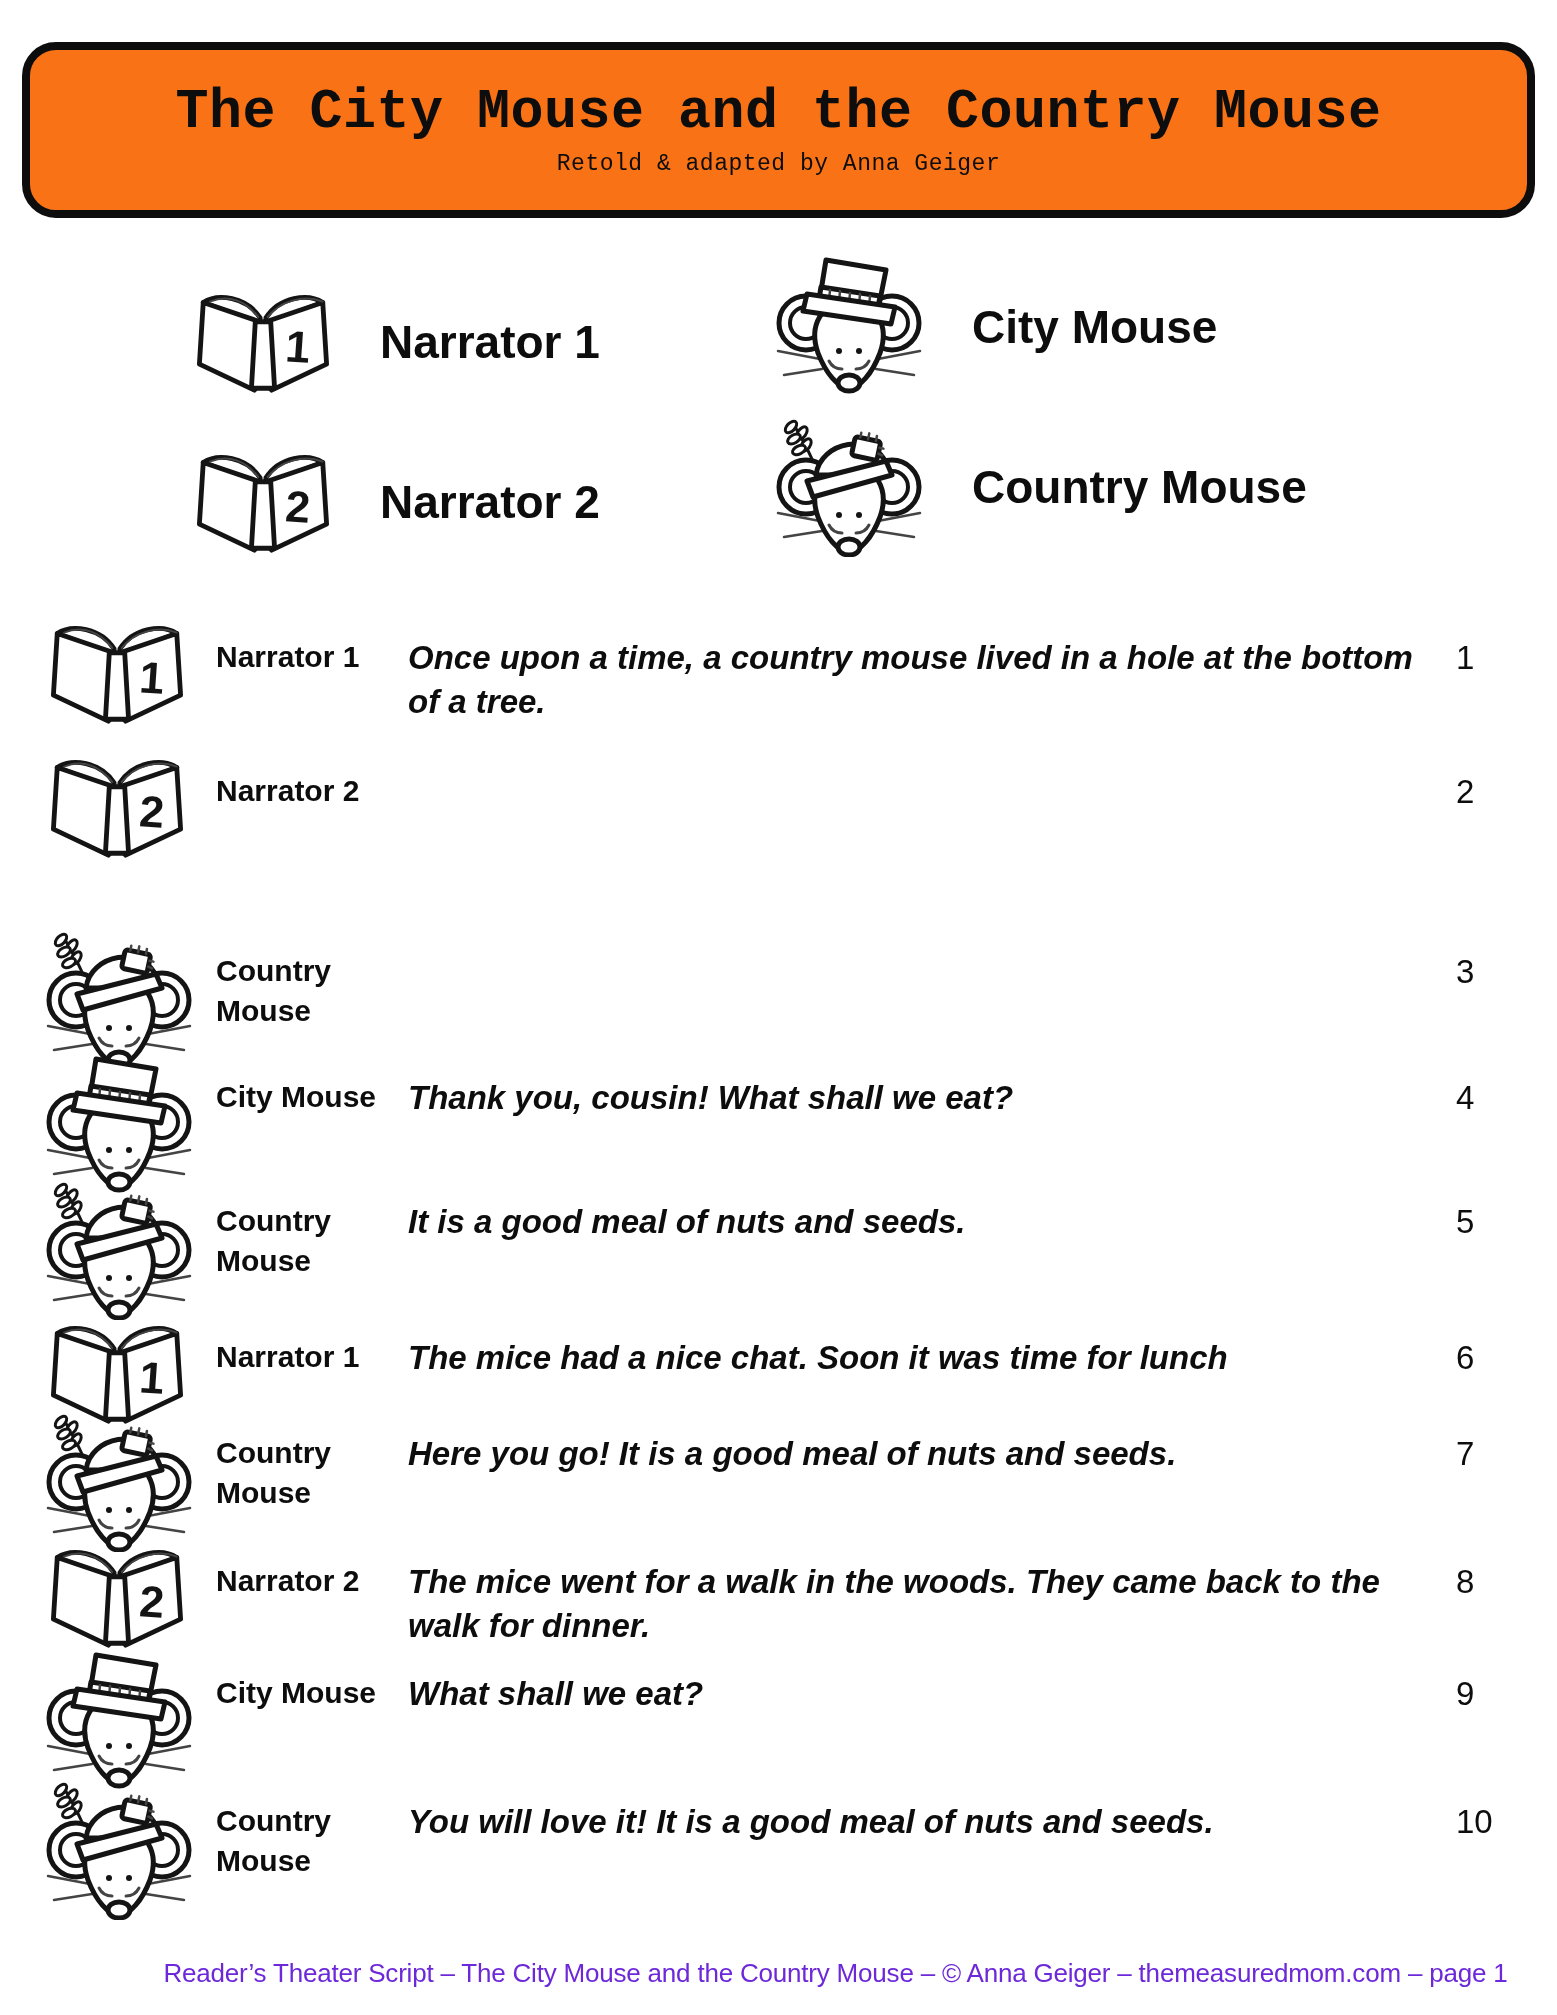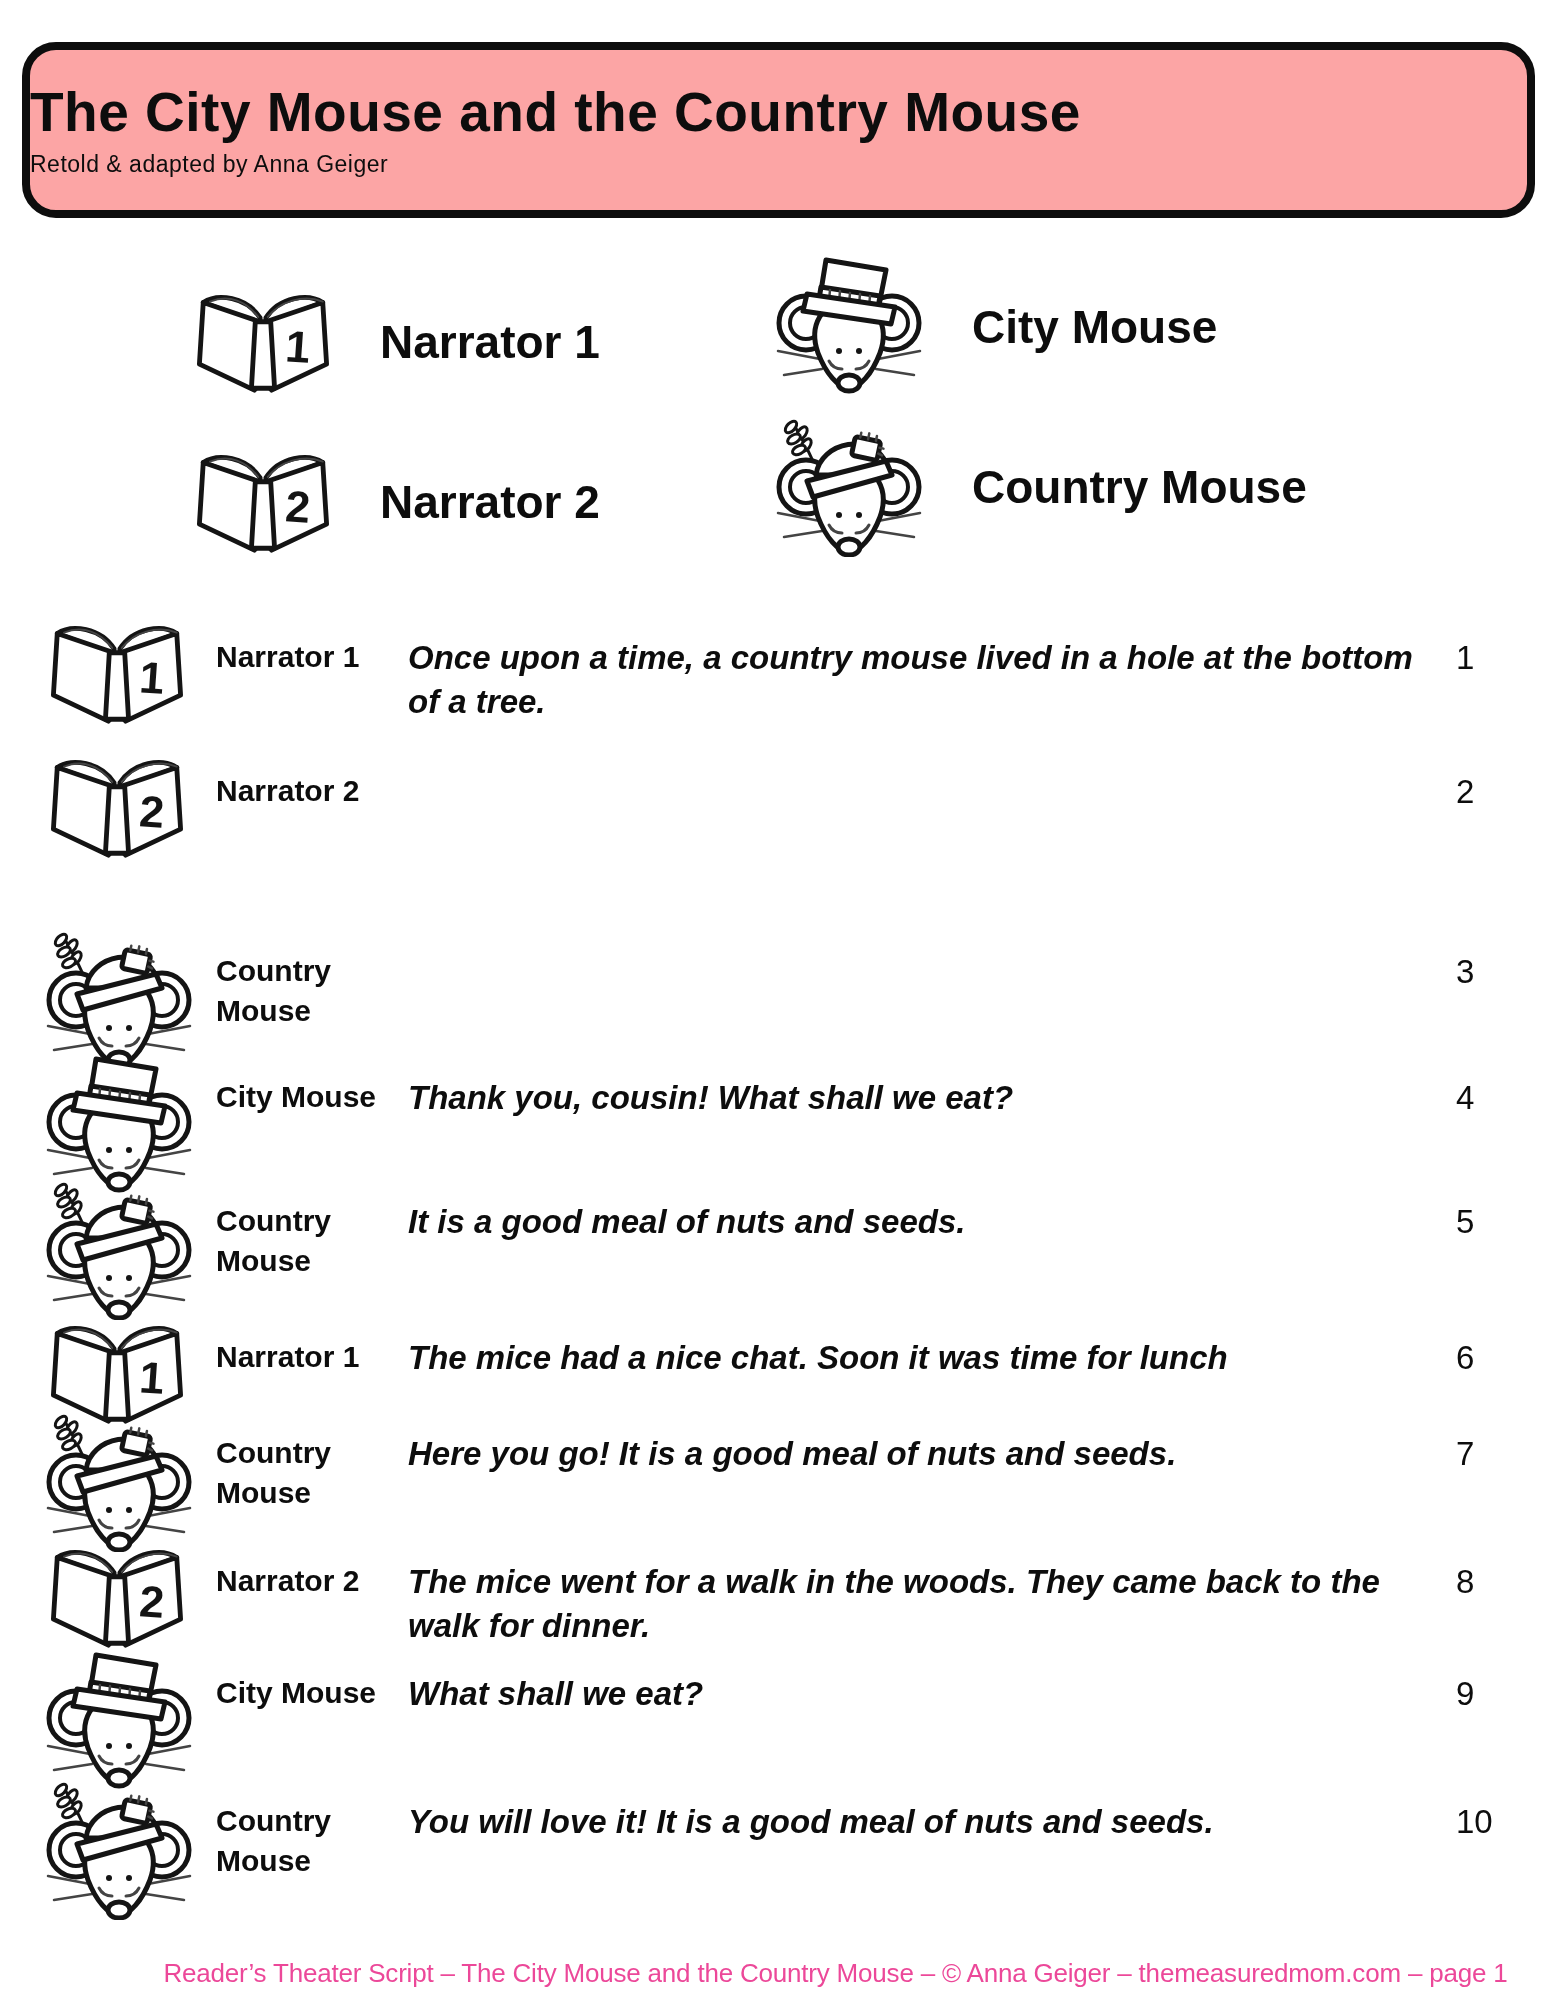--- a/index.html
+++ b/index.html
@@ -8,22 +8,23 @@
     width:1557px;height:2015px;
     background:#ffffff;
     font-family:"Liberation Sans", sans-serif;
     color:#0d0d0d;
     overflow:hidden;
   }
   
   .title-box{
     position:absolute;left:22px;top:42px;width:1497px;height:160px;
     border:8px solid #0d0d0d;border-radius:34px;
-    display:flex;flex-direction:column;align-items:flex-start;justify-content:center;
-    background:#fca5a5;
+    display:flex;flex-direction:column;align-items:center;justify-content:center;
+    background:#f97316;
+    font-family:Liberation Mono, monospace;
   }
   .title{font-size:55px;font-weight:700;letter-spacing:.5px;line-height:1.1;}
   .subtitle{font-size:23px;font-weight:400;margin-top:8px;letter-spacing:.5px;}
   
   .legend{position:absolute;left:0;top:0;width:100%;}
   .legend-item{position:absolute;display:flex;align-items:center;}
   .legend-item:nth-child(1){left:188px;top:288px;}
   .legend-item:nth-child(2){left:768px;top:252px;}
   .legend-item:nth-child(3){left:188px;top:448px;}
   .legend-item:nth-child(4){left:768px;top:412px;}
@@ -40,21 +41,21 @@
   .row-10{top:1800px;}
   .icon-cell{flex:0 0 172px;display:flex;justify-content:flex-start;padding-left:4px;}
   .book-row  .icon-cell{margin-top:-16px;}
   .mouse-row .icon-cell{margin-top:-20px;}
   .speaker-cell{flex:0 0 176px;font-size:30px;font-weight:700;line-height:40px;padding-top:1px;}
   .line-cell{flex:0 0 1005px;margin-left:16px;font-size:33px;font-weight:700;line-height:44px;font-style:italic;}
   .number-cell{margin-left:auto;width:64px;font-size:33px;font-weight:400;line-height:44px;text-align:left;}
   
   .footer{
     position:absolute;left:130px;right:16px;top:1958px;
-    text-align:center;font-size:26px;font-weight:400;color:#ec4899;
+    text-align:center;font-size:26px;font-weight:400;color:#6d28d9;
     letter-spacing:-.2px;white-space:nowrap;
   }
   
   .icon-cell svg, .icon-slot svg{display:block;}
   svg .ink{stroke:#141414;fill:#ffffff;}
   svg .fill-ink{fill:#141414;stroke:none;}
   svg .thin{stroke:#444;fill:none;}
 </style>
 </head>
 <body>

